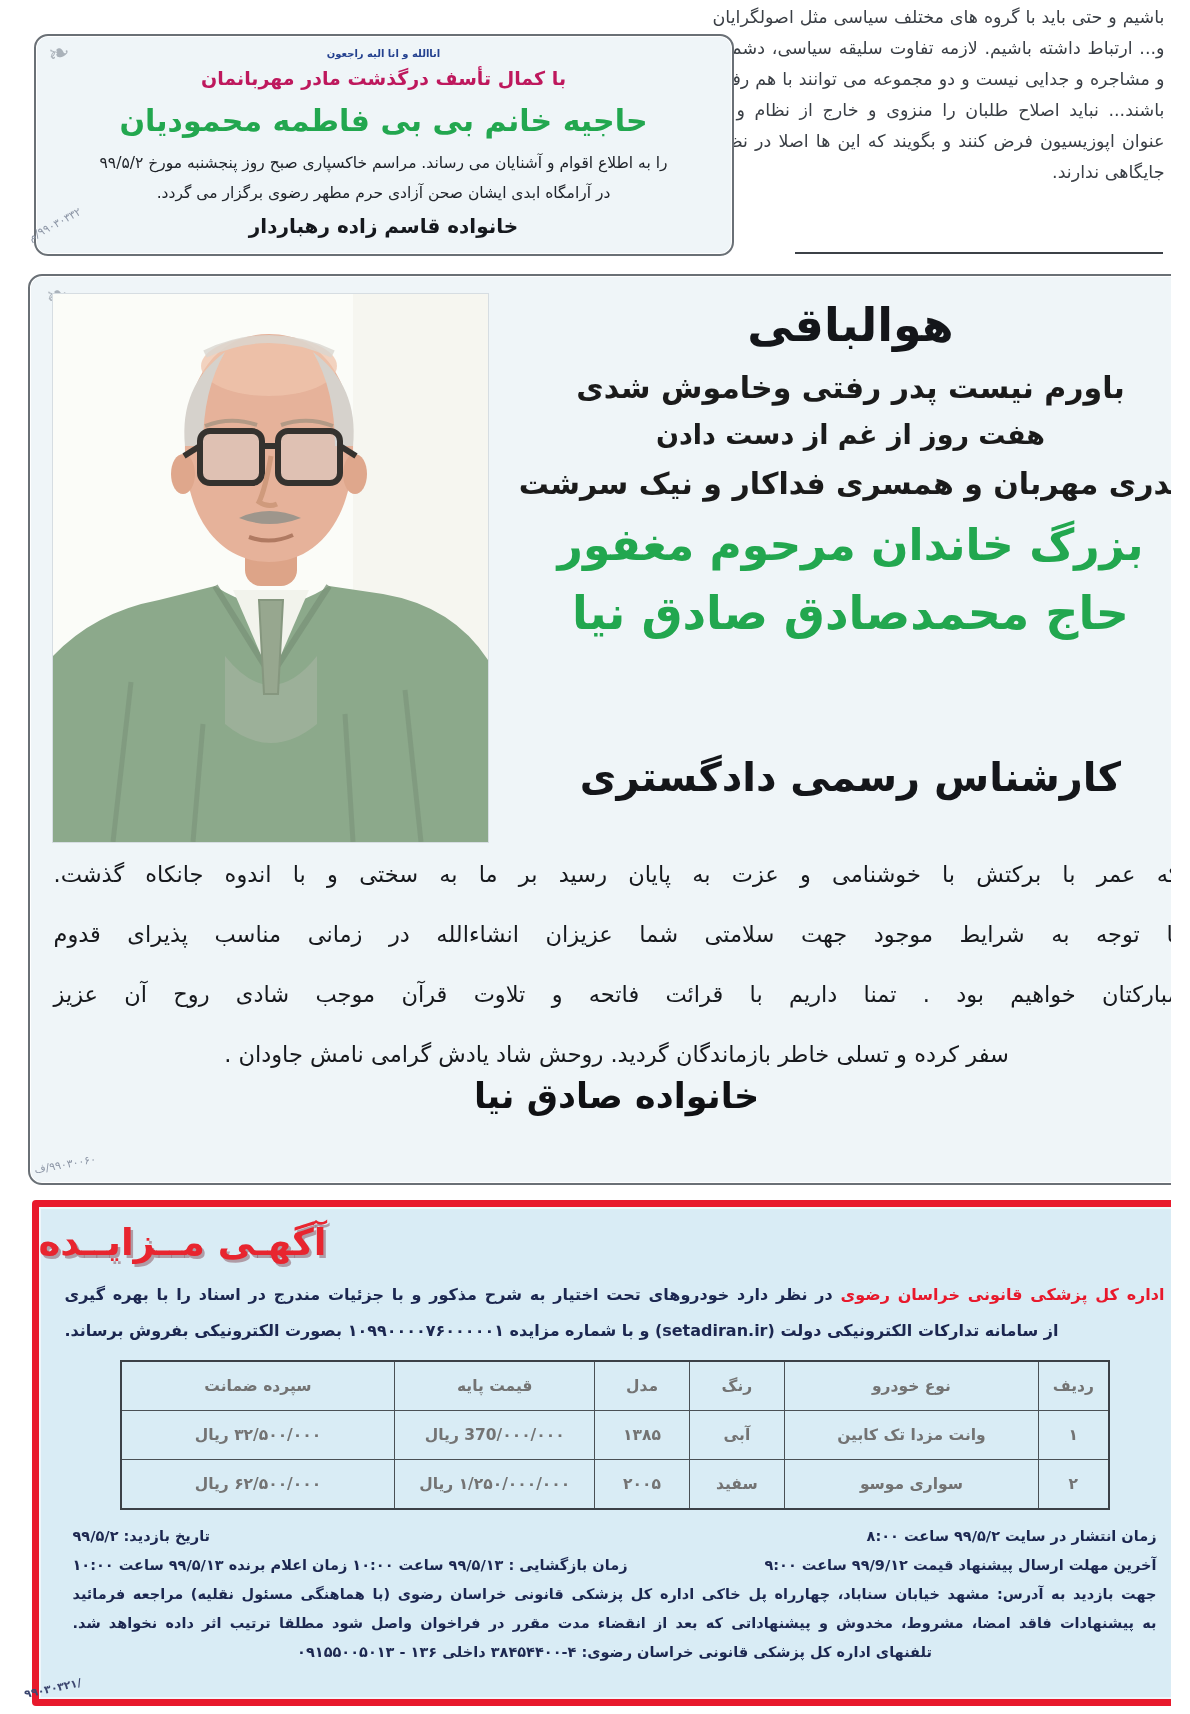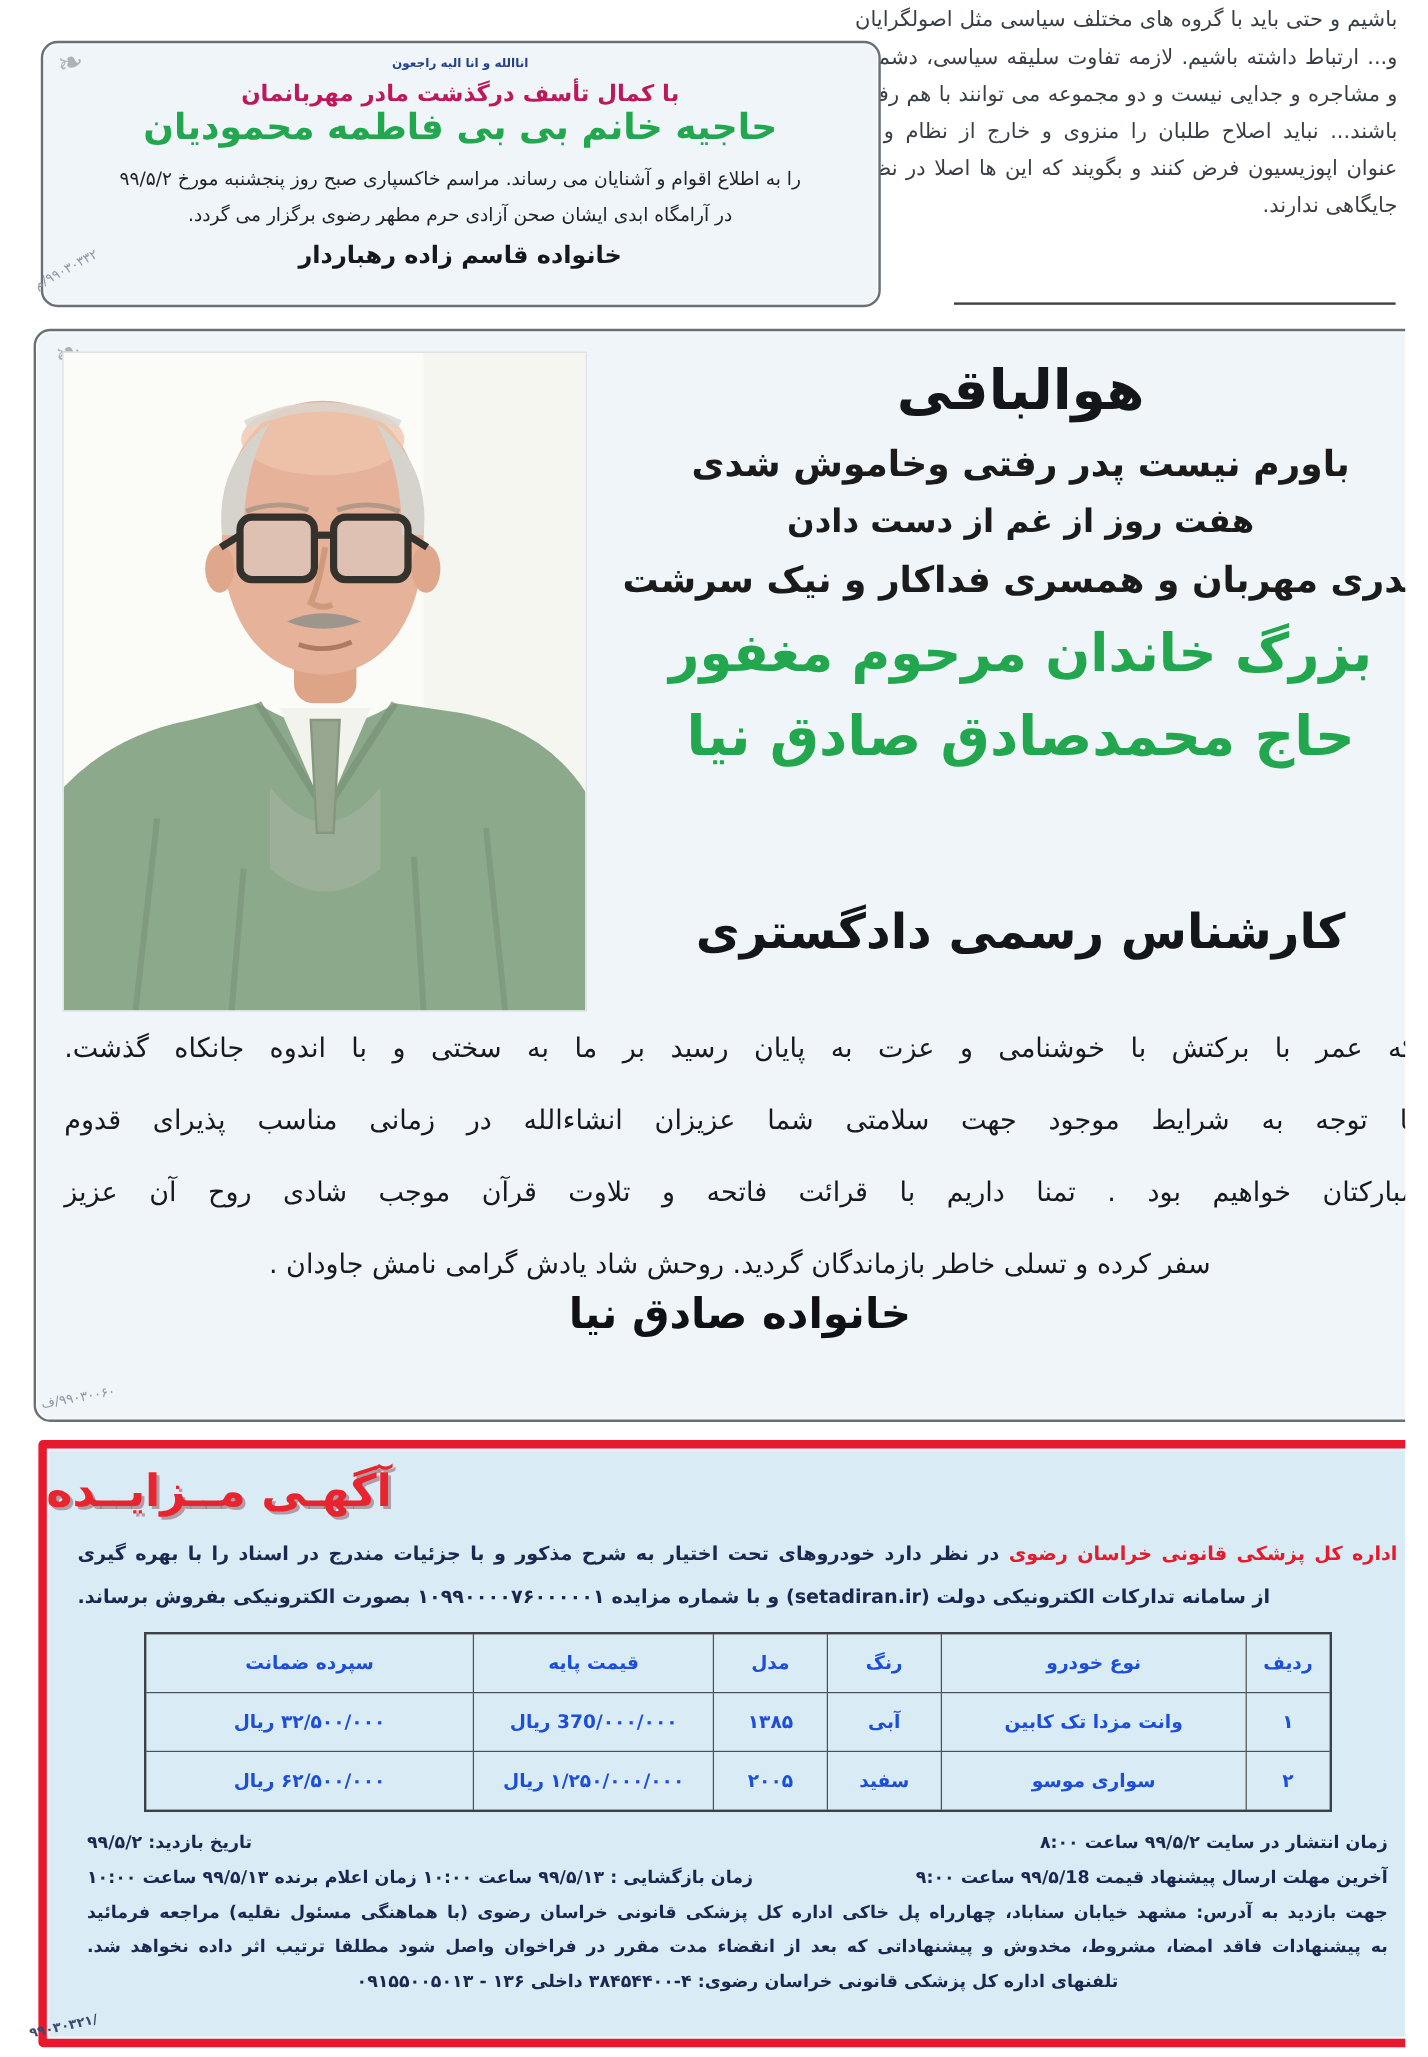--- a/index.html
+++ b/index.html
@@ -35,21 +35,21 @@
   .ref-code{
     position:absolute;font-size:11px;color:#8d96a6;letter-spacing:1px;
     white-space:nowrap;
   }
   .code1{top:218px;left:6px;transform:rotate(-28deg);}
   .code2{top:1158px;left:14px;transform:rotate(-10deg);}
   .code3{top:1682px;left:4px;transform:rotate(-12deg);color:#3d4770;font-weight:bold;}
   
   .b1-bismillah{margin-top:12px;font-size:10px;font-weight:bold;color:#24418f;}
   .b1-intro{margin-top:8px;font-size:19px;font-weight:bold;color:#be185d;}
-  .b1-name{margin-top:0;font-size:30px;font-weight:bold;color:#22a74f;}
+  .b1-name{margin-top:14px;font-size:30px;font-weight:bold;color:#22a74f;}
   .b1-body{margin-top:10px;font-size:15.5px;color:#20242a;line-height:30px;padding:0 14px;}
   .b1-family{margin-top:6px;font-size:20px;font-weight:bold;color:#15181d;}
   
   .photo{
     position:absolute;top:17px;left:22px;width:435px;height:548px;
     border:1px solid #d6dde2;background:#fbfcf9;overflow:hidden;
   }
   .b2-right{position:absolute;top:0;right:0;width:706px;text-align:center;}
   .b2-header{margin-top:22px;font-size:46px;font-weight:bold;color:#14161a;}
   .b2-verse1{margin-top:18px;font-size:30px;font-weight:bold;}
@@ -90,21 +90,21 @@
   .auc-intro2{
     margin:6px 26px 0 26px;font-size:16px;font-weight:bold;color:#1c2750;
     text-align:left;line-height:30px;
   }
   table.auc-table{
     margin:14px auto 0 auto;border-collapse:collapse;width:990px;
     border:2px solid #3c4147;
   }
   .auc-table th,.auc-table td{
     border:1.5px solid #4a5055;font-size:15.5px;font-weight:bold;
-    color:#1d4ed8;text-align:center;height:48px;padding:0 6px;
+    color:#737373;text-align:center;height:48px;padding:0 6px;
   }
   .auc-details{margin:12px 34px 0 34px;font-size:14.5px;font-weight:bold;color:#1c2750;}
   .auc-row{display:flex;justify-content:space-between;line-height:29px;}
   .auc-center{text-align:center;line-height:29px;}
   .auc-wide{text-align:justify;text-align-last:justify;line-height:29px;}
 </style>
 </head>
 <body>
 
 <div class="page">
@@ -236,21 +236,21 @@
         </tr>
       </tbody>
     </table>
 
     <div class="auc-details">
       <div class="auc-row">
         <span>زمان انتشار در سایت ۹۹/۵/۲ ساعت ۸:۰۰</span>
         <span>تاریخ بازدید: ۹۹/۵/۲</span>
       </div>
       <div class="auc-row">
-        <span>آخرین مهلت ارسال پیشنهاد قیمت ۹۹/۵/18 ساعت ۹:۰۰</span>
+        <span>آخرین مهلت ارسال پیشنهاد قیمت ۹۹/9/۱۲ ساعت ۹:۰۰</span>
         <span>زمان بازگشایی : ۹۹/۵/۱۳ ساعت ۱۰:۰۰ زمان اعلام برنده ۹۹/۵/۱۳ ساعت ۱۰:۰۰</span>
       </div>
       <div class="auc-wide">جهت بازدید به آدرس: مشهد خیابان سناباد، چهارراه پل خاکی اداره کل پزشکی قانونی خراسان رضوی (با هماهنگی مسئول نقلیه) مراجعه فرمائید</div>
       <div class="auc-wide">به پیشنهادات فاقد امضا، مشروط، مخدوش و پیشنهاداتی که بعد از انقضاء مدت مقرر در فراخوان واصل شود مطلقا ترتیب اثر داده نخواهد شد.</div>
       <div class="auc-center">تلفنهای اداره کل پزشکی قانونی خراسان رضوی: ۴-۳۸۴۵۴۴۰۰ داخلی ۱۳۶ - ۰۹۱۵۵۰۰۵۰۱۳</div>
     </div>
   </div>
   <div class="ref-code code3">/۹۹۰۳۰۳۲۱</div>
 
 </div>

